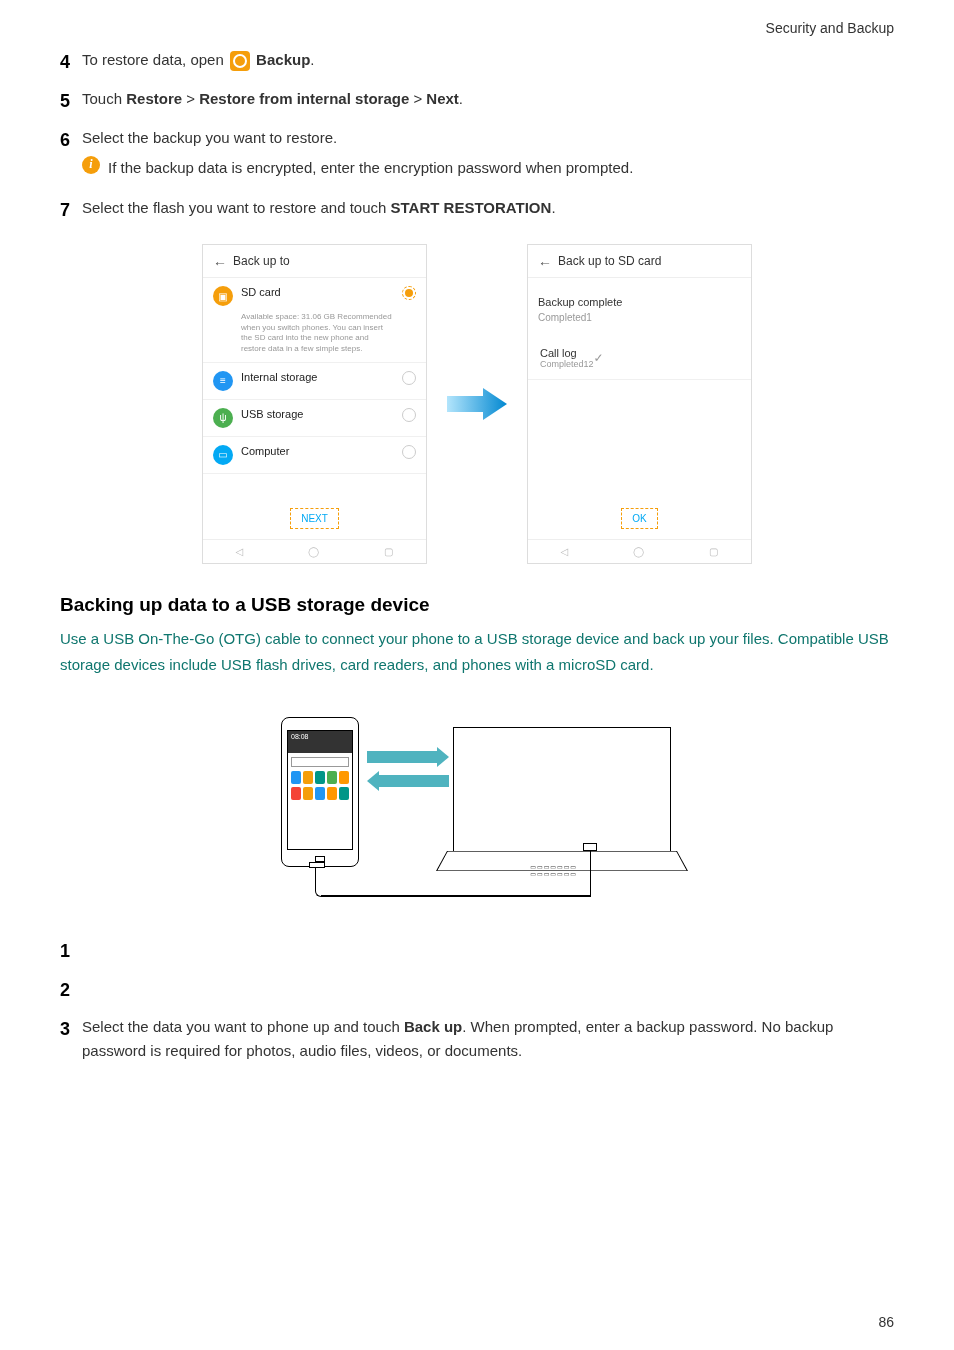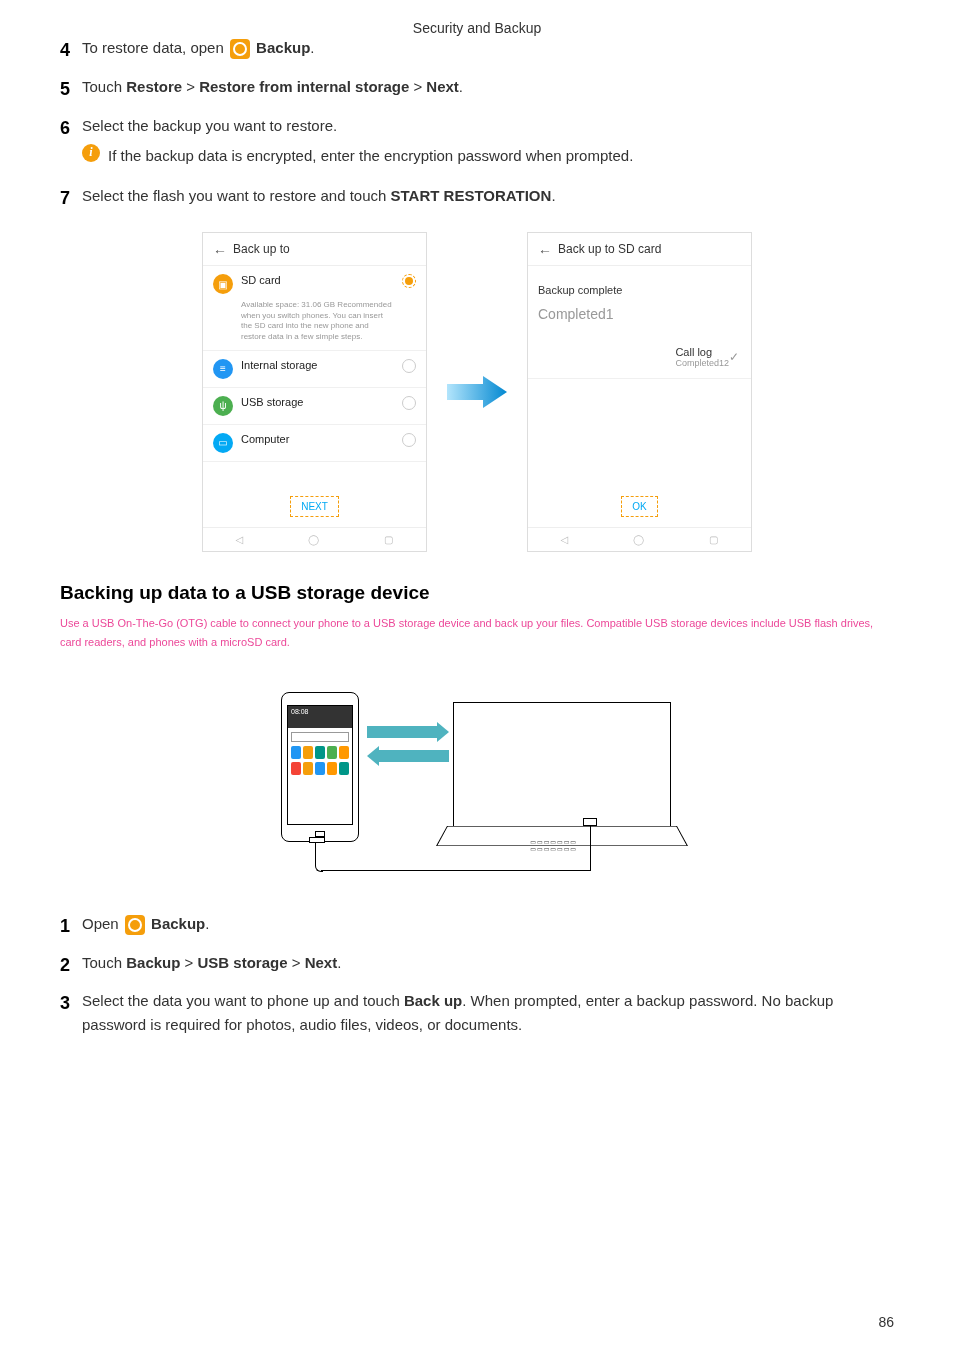--- a/index.html
+++ b/index.html
@@ -6,24 +6,24 @@
   body {
     font-family: Arial, Helvetica, sans-serif;
     width: 954px;
     height: 1350px;
     background: #fff;
     color: #000;
     position: relative;
     padding: 20px 60px 20px 60px;
   }
   .breadcrumb {
-    text-align: center;
+    text-align: right;
     font-size: 14px;
     color: #333;
-    margin-bottom: 0;
+    margin-bottom: 12px;
   }
   .ol-item {
     display: flex;
     align-items: flex-start;
     margin-bottom: 10px;
     line-height: 1.6;
   }
   .ol-num {
     font-weight: bold;
     font-size: 18px;
@@ -164,24 +164,24 @@
     padding: 6px 0;
     color: #bbb;
     font-size: 10px;
     border-top: 1px solid #eee;
   }
   .ps-complete {
     text-align: left;
     padding: 18px 10px 14px 10px;
   }
   .ps-complete .t1 { font-size: 11px; color: #333; }
-  .ps-complete .t2 { font-size: 14px; color: #999; margin-top: 10px; }
+  .ps-complete .t2 { font-size: 10px; color: #999; margin-top: 4px; }
   .ps-item2 {
     display: flex;
-    justify-content: flex-end;
+    justify-content: flex-start;
     align-items: center;
     padding: 10px 12px;
     border-bottom: 1px solid #f0f0f0;
   }
   .ps-item2-l .t1 { font-size: 11px; }
   .ps-item2-l .t2 { font-size: 9px; color: #999; }
   .ps-check { color: #999; font-size: 12px; }
 
   .arrow-mid {
     width: 60px; height: 40px;
@@ -189,22 +189,22 @@
   }
   .arrow-mid svg { width: 100%; height: 100%; }
 
   h2.section {
     font-size: 19px;
     font-weight: bold;
     margin: 16px 0 10px 0;
     color: #000;
   }
   p.body {
-    font-size: 11px;
-    color: #ec4899;
+    font-size: 15px;
+    color: #0f766e;
     line-height: 1.7;
   }
 
   .illus-wrap {
     display: flex;
     justify-content: center;
     margin: 30px 0 30px 0;
   }
   .illus {
     width: 400px;
@@ -492,32 +492,24 @@
     <div class="cable1c"></div>
     <div class="cable1"></div>
     <div class="cable2"></div>
     <div class="cable3"></div>
     <div class="cable-plug"></div>
   </div>
 </div>
 
 <div class="ol-item">
   <div class="ol-num">1</div>
-  <div class="ol-body">
-    <span>Open </span>
-    <span class="app-icon"></span>
-    <b>Backup</b><span>.</span>
-  </div>
 </div>
 
 <div class="ol-item">
   <div class="ol-num">2</div>
-  <div class="ol-body">
-    <span>Touch </span><b>Backup</b><span> &gt; </span><b>USB storage</b><span> &gt; </span><b>Next</b><span>.</span>
-  </div>
 </div>
 
 <div class="ol-item">
   <div class="ol-num">3</div>
   <div class="ol-body">
     <span>Select the data you want to phone up and touch </span><b>Back up</b><span>. When prompted, enter a backup password. No backup password is required for photos, audio files, videos, or documents.</span>
   </div>
 </div>
 
 <div class="page-num">86</div>

